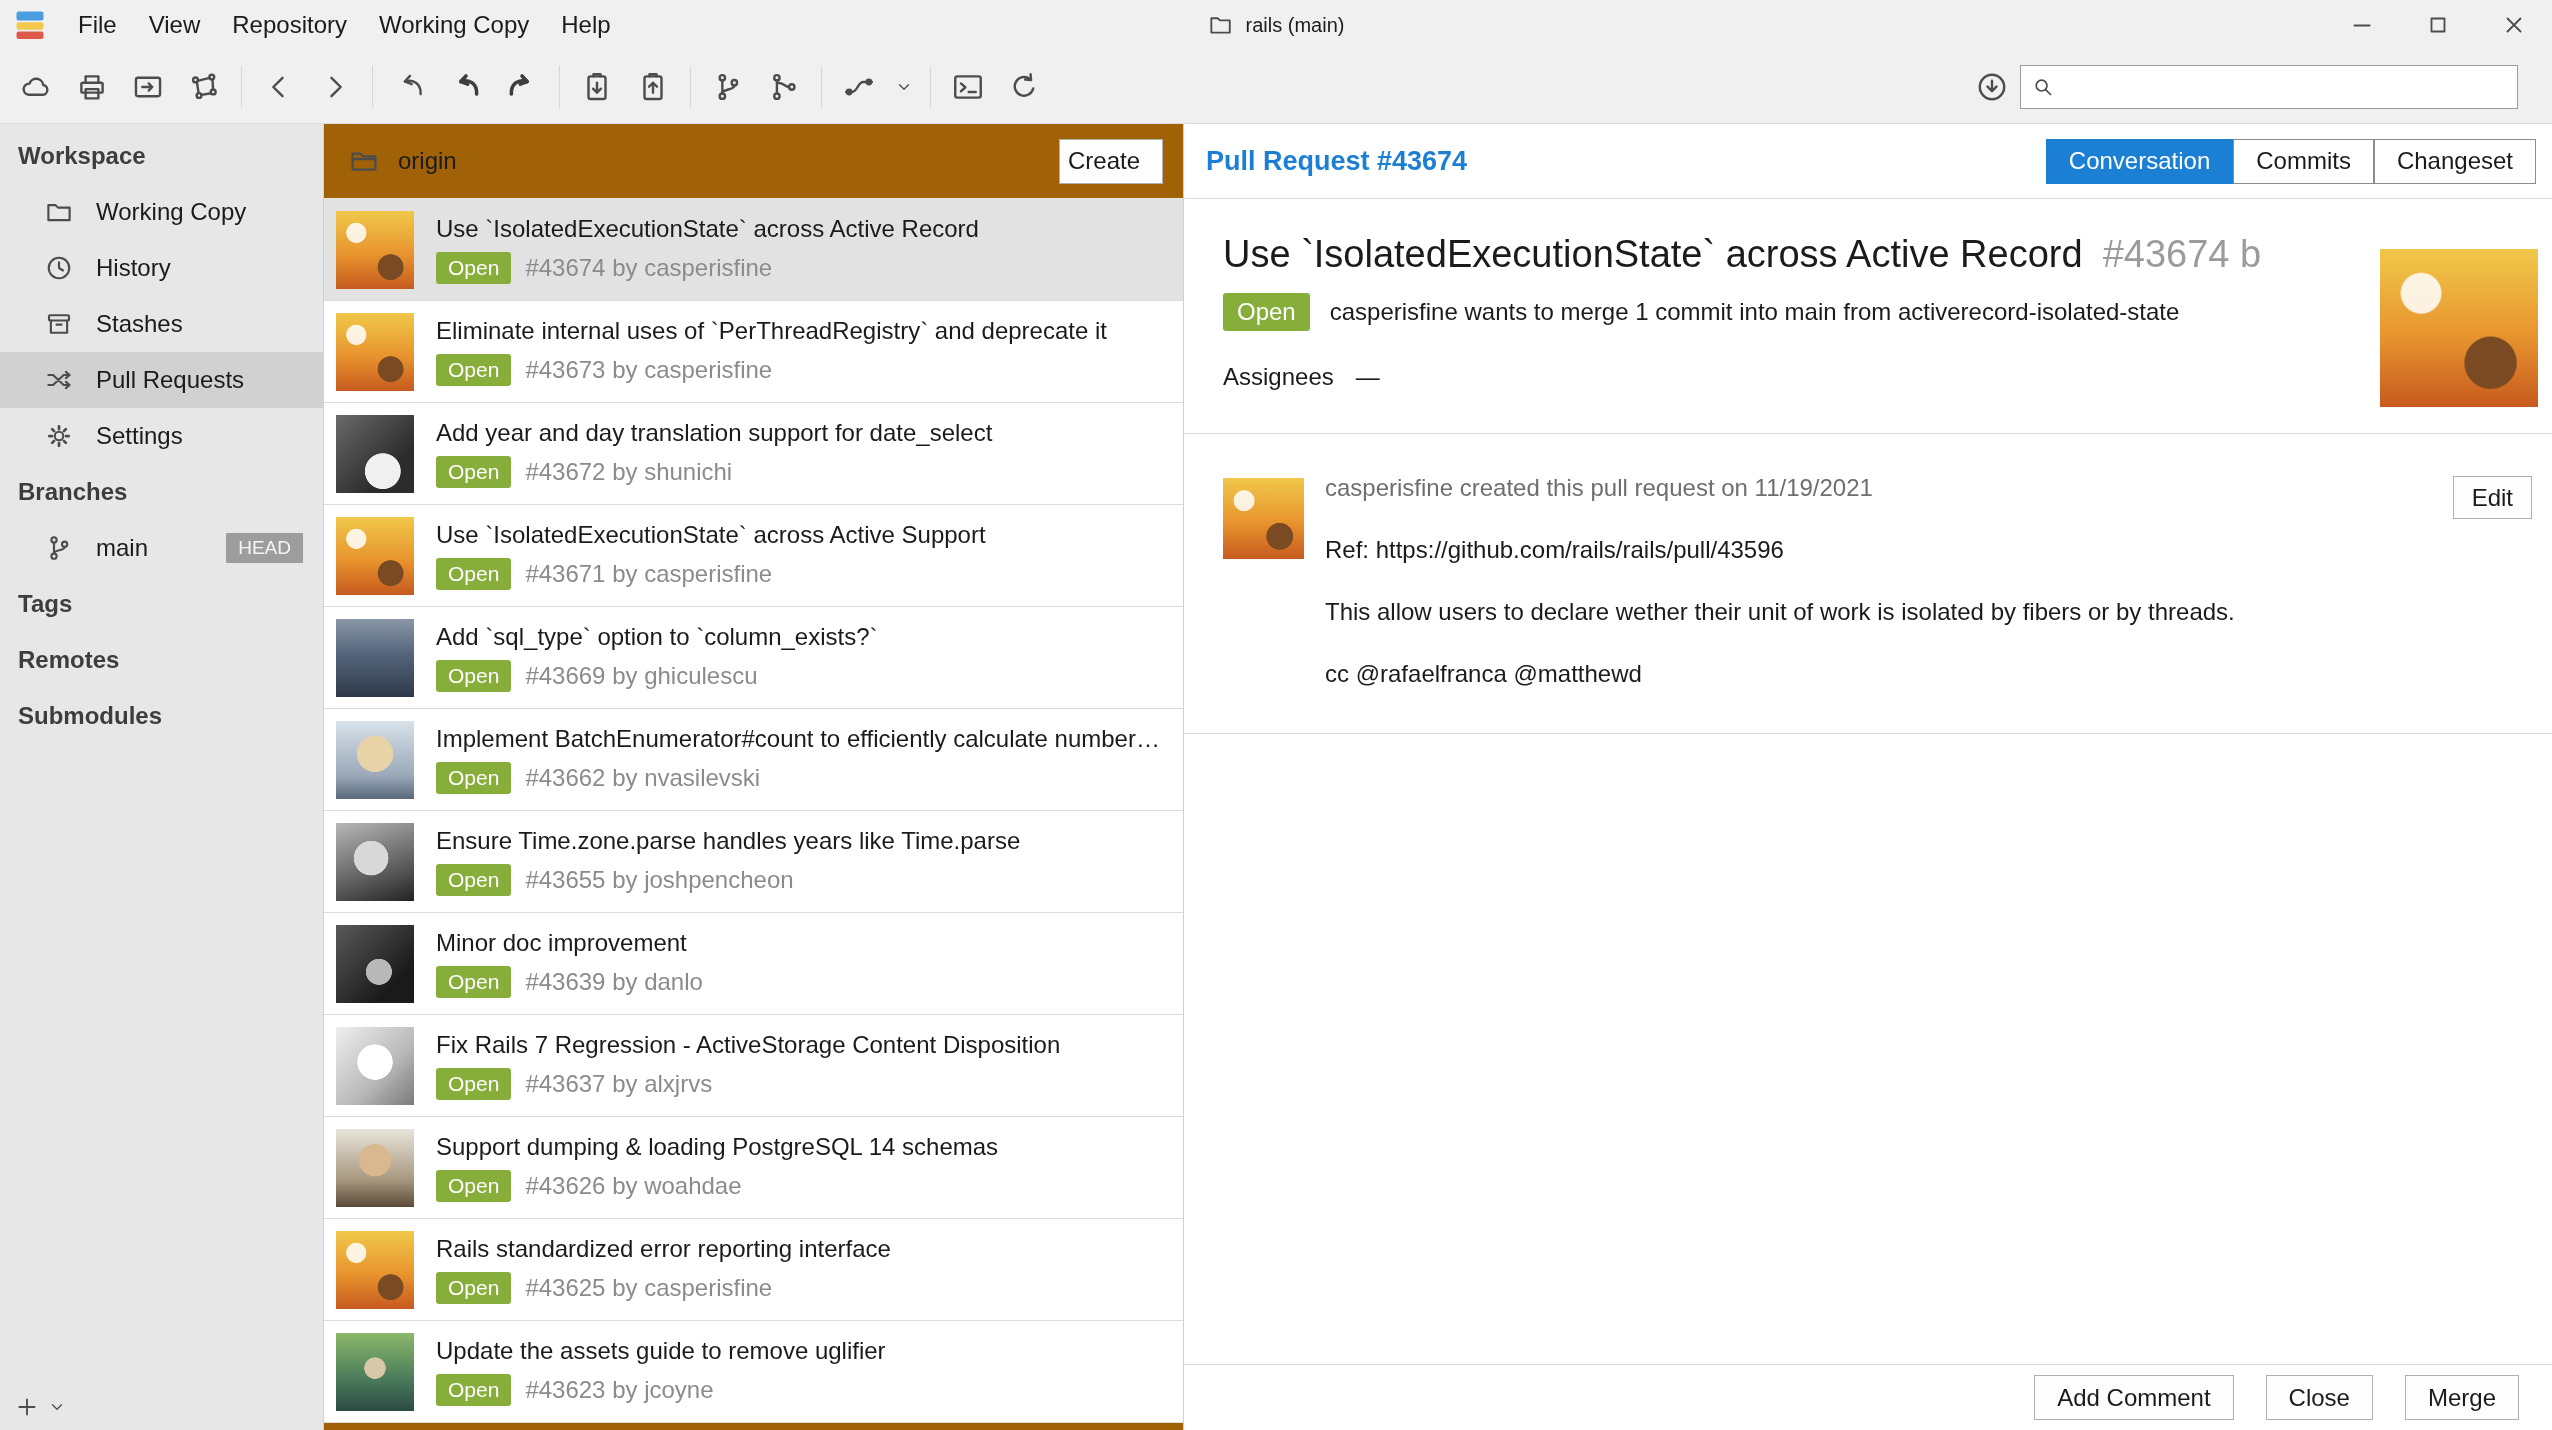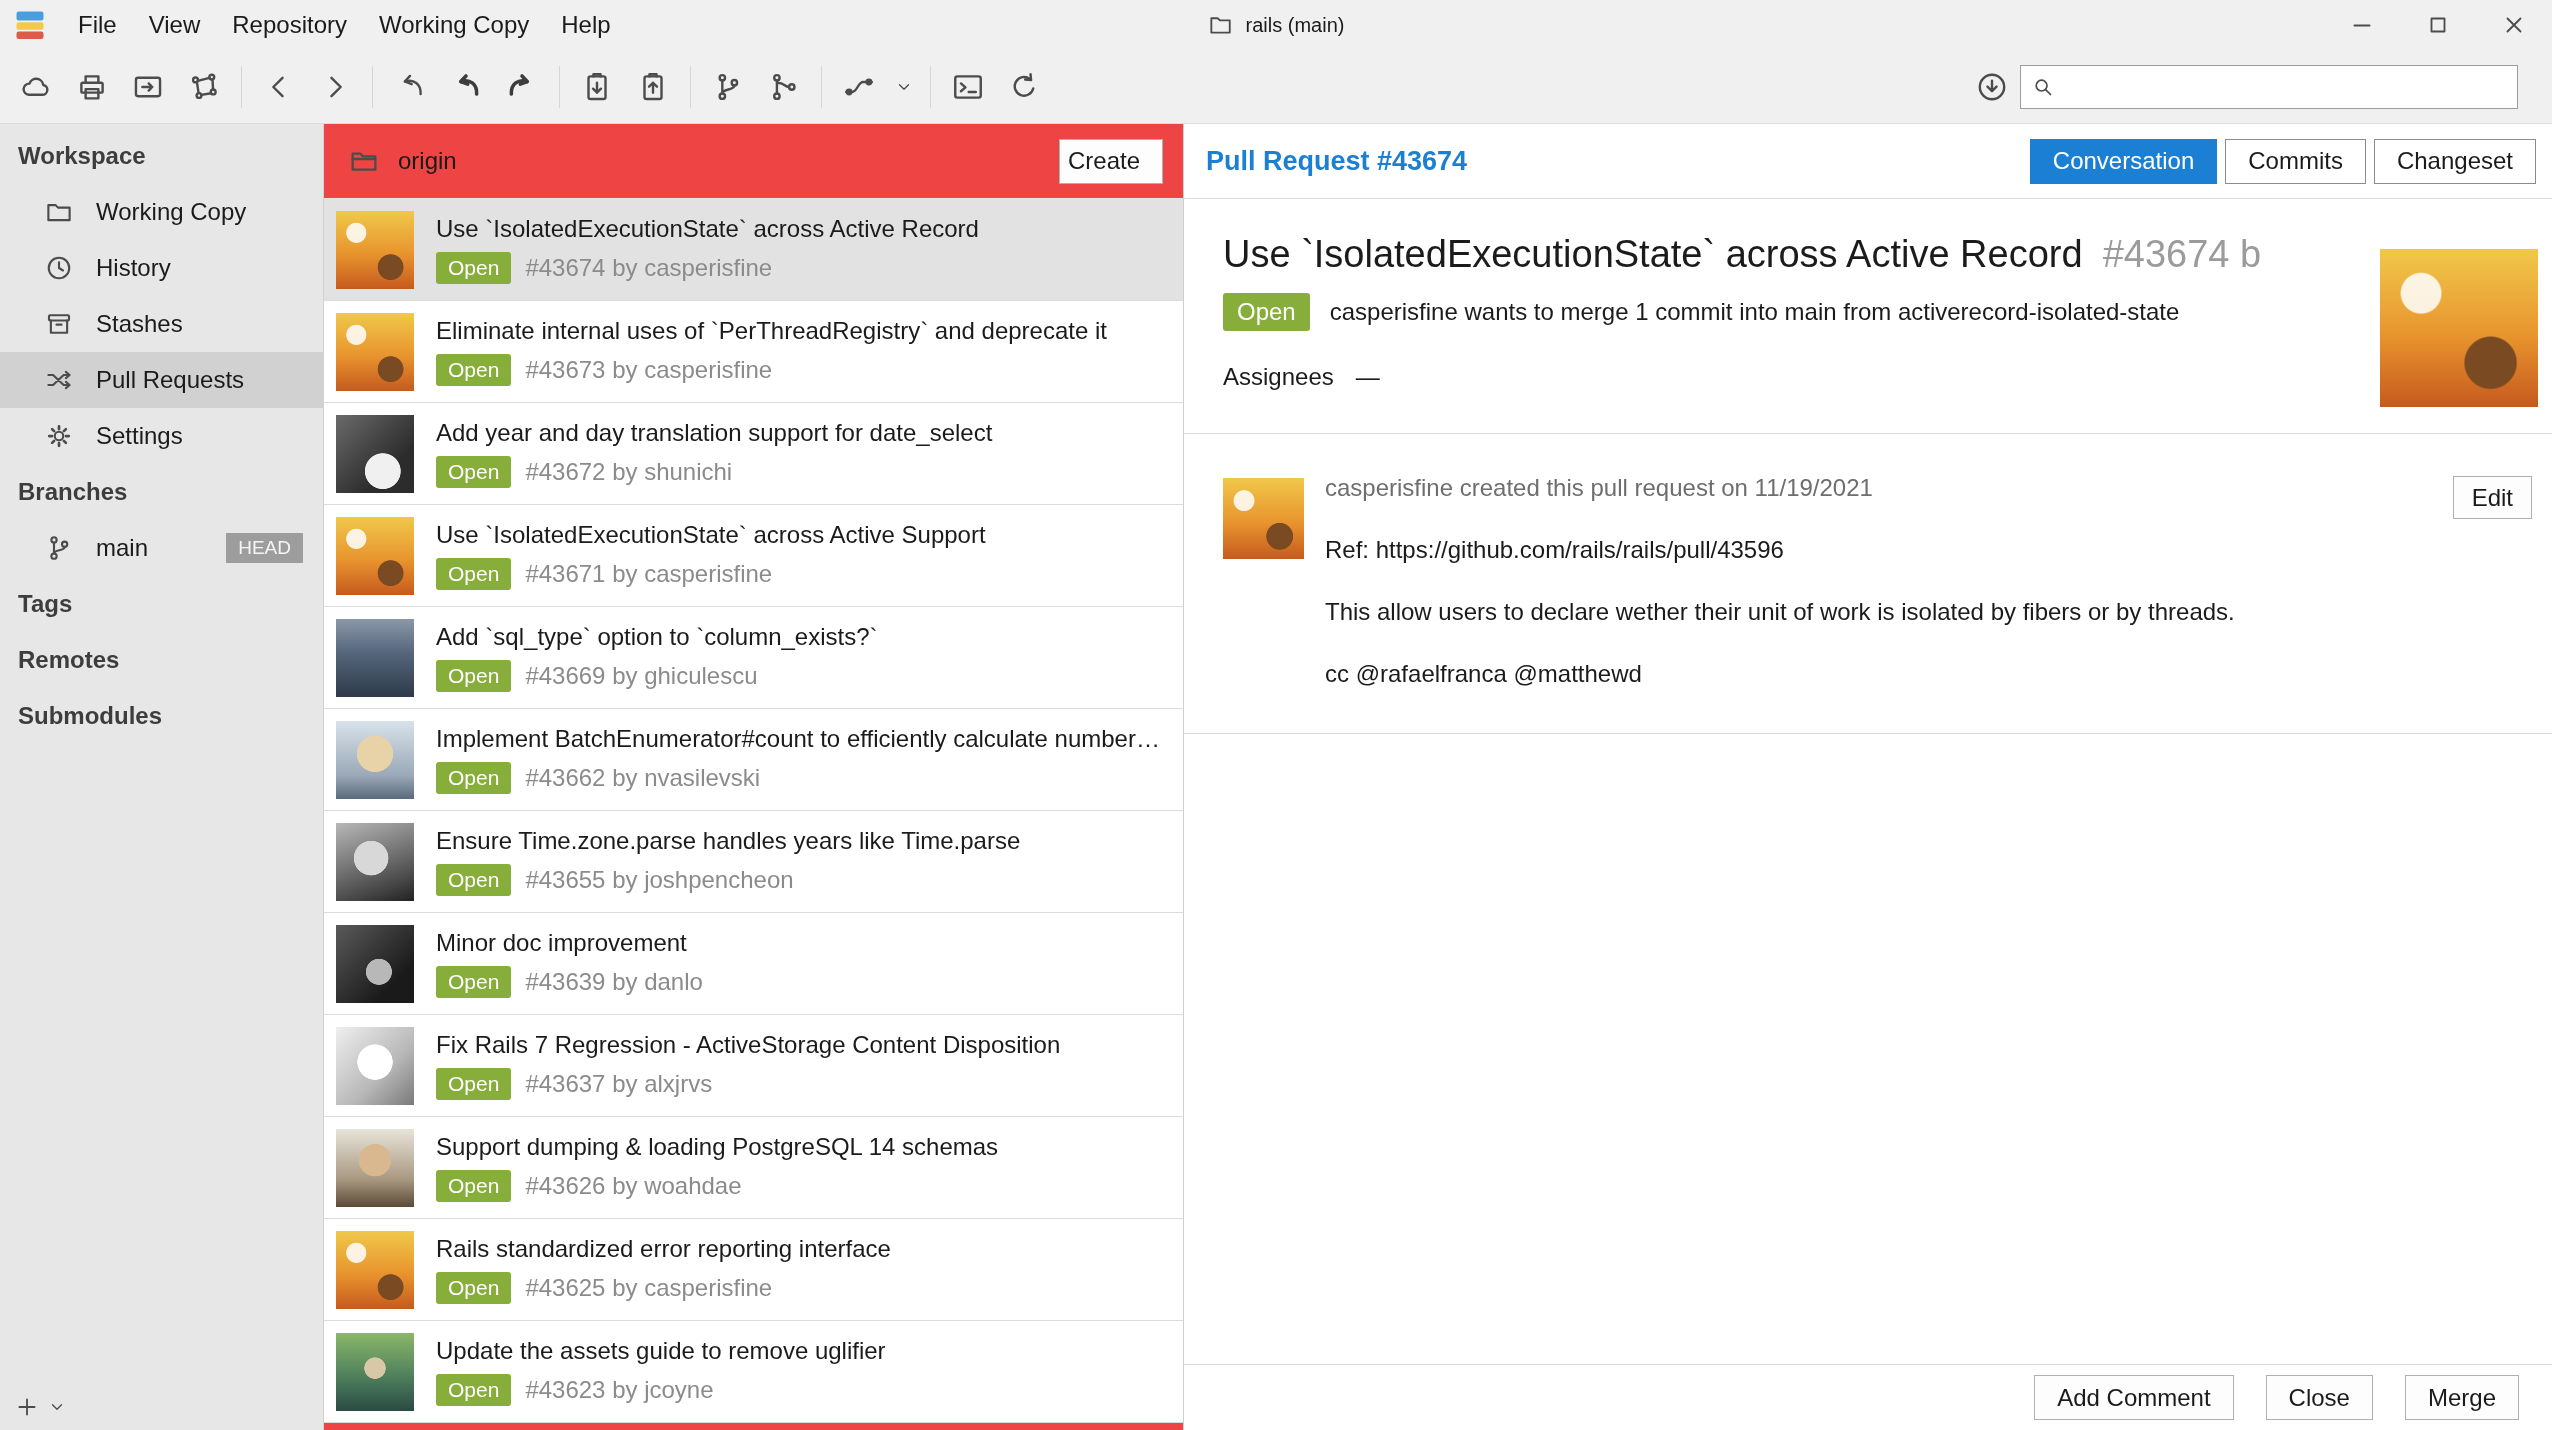--- a/index.html
+++ b/index.html
@@ -33,39 +33,39 @@
   
   .sidebar { width:324px; background:#e7e7e7; border-right:1px solid #d2d2d2; padding-top:4px; position:relative; flex:0 0 auto; }
   .side-header { font-weight:700; color:#3d3d3d; font-size:24px; height:56px; display:flex; align-items:center; padding-left:18px; }
   .side-item { height:56px; display:flex; align-items:center; padding-left:44px; gap:22px; font-size:24px; }
   .side-item.selected { background:#d1d1d1;text-align:right; }
   .side-icon { width:30px; height:30px; flex:0 0 auto; }
   .head-badge { margin-left:auto; margin-right:20px; background:#9d9d9d; color:#f5f5f5; font-size:19px; padding:4px 12px; }
   .plus-row { position:absolute; bottom:10px; left:14px; display:flex; align-items:center; gap:8px; }
 
   
-  .prlist { width:860px; background:#ef4444; border-right:1px solid #cfcfcf; display:flex; flex-direction:column; flex:0 0 auto; }
+  .prlist { width:860px; background:#a16207; border-right:1px solid #cfcfcf; display:flex; flex-direction:column; flex:0 0 auto; }
   .prlist-header { height:75px; display:flex; align-items:center; padding:0 20px 0 24px; gap:18px; border-bottom:1px solid #e6e6e6; flex:0 0 auto; }
   .btn { height:45px; padding:0 22px; background:#fdfdfd; border:1px solid #b0b0b0; font-size:24px; font-family:inherit; color:#1b1b1b; }
   .create-btn { margin-left:auto;padding-left:8px; }
   .pr-rows { flex:1; overflow:hidden; }
   .pr-row { height:102px; display:flex; align-items:center; padding:0 12px; border-bottom:1px solid #dcdcdc; gap:22px; background:#fff; }
   .pr-row.selected { background:#e2e2e2; }
   .avatar { width:78px; height:78px; flex:0 0 auto; background:#ccc; }
   .pr-row-text { flex:1; min-width:0; }
   .pr-title { font-size:24px; color:#1b1b1b; white-space:nowrap; overflow:hidden; }
   .pr-meta-line { display:flex; align-items:center; gap:14px; margin-top:9px; }
   .open-badge { background:#87ad3a; color:#fff; font-size:21px; padding:4px 12px; border-radius:3px; }
   .pr-meta { color:#8b8b8b; font-size:24px; white-space:nowrap; }
 
   
   .detail { flex:1; background:#fff; display:flex; flex-direction:column; min-width:0; }
   .detail-header { height:75px; display:flex; align-items:center; padding:0 16px 0 22px; border-bottom:1px solid #d9d9d9; flex:0 0 auto; }
   .detail-header-title { color:#1b7fd4; font-weight:700; font-size:27px; }
-  .tabs { margin-left:auto; display:flex; gap:8px; }
+  .tabs { margin-left:auto; display:flex; }
   .tab { height:45px; padding:0 22px; display:flex; align-items:center; border:1px solid #8c8c8c; background:#fff; font-size:24px; font-family:inherit; color:#1b1b1b; }
   .tab.active { background:#1b7fd4; border-color:#1b7fd4; color:#fff; }
   .pr-head-section { height:235px; padding:32px 26px 0 39px; border-bottom:1px solid #d9d9d9; position:relative; flex:0 0 auto; }
   .pr-head-title-row { font-size:38px; line-height:46px; white-space:nowrap; overflow:hidden; padding-right:180px; }
   .pr-head-suffix { color:#9b9b9b; margin-left:20px; }
   .pr-head-merge-row { display:flex; align-items:center; gap:20px; margin-top:16px; }
   .open-badge.big { font-size:24px; padding:5px 14px; }
   .pr-head-assignees { display:flex; align-items:center; gap:22px; margin-top:32px; }
   .big-avatar { position:absolute; right:14px; top:50px; width:158px; height:158px; }
   .comment-section { position:relative; height:300px; border-bottom:1px solid #d9d9d9; padding:40px 0 0 39px; flex:0 0 auto; }

